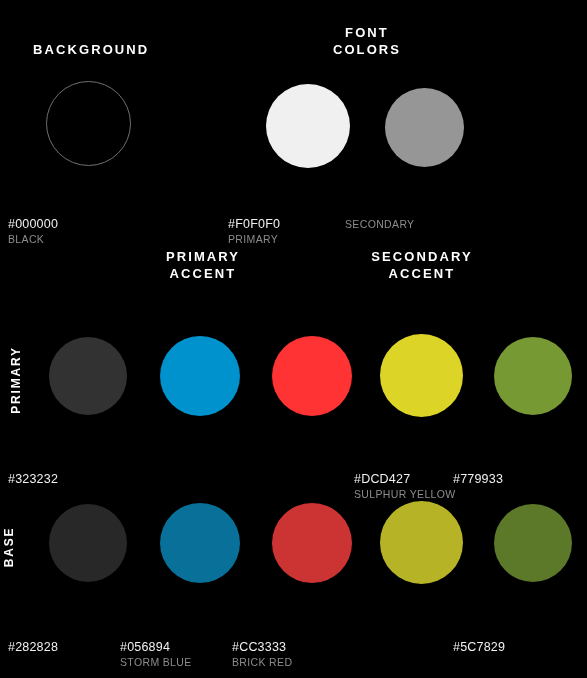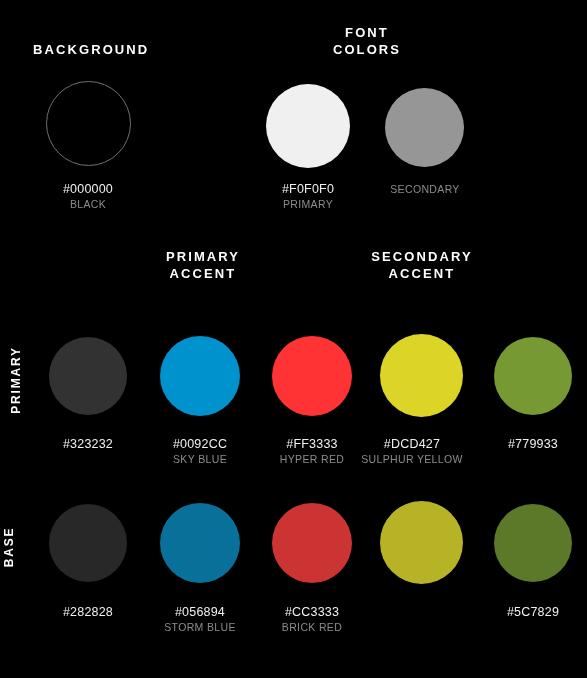--- a/index.html
+++ b/index.html
@@ -71,22 +71,22 @@
     top: 0;
   }
   .swatch .disc.outlined {
     box-sizing: border-box;
     border: 1px solid #707070;
     background: #000000;
   }
 
   .caption {
     position: absolute;
-    text-align: center;
     white-space: nowrap;
+    margin-top: 35px;
   }
   .caption .hex {
     display: block;
     color: #f0f0f0;
     font-size: 12.5px;
     font-weight: normal;
     letter-spacing: 0.2px;
     line-height: 15px;
   }
   .caption .cname {
@@ -162,37 +162,29 @@
     <div class="disc" style="width: 78px; height: 78px; background-color: rgb(50, 50, 50);"></div>
   </div>
   <div class="caption" style="left:8px; top:437px; width:160px;">
     <span class="hex">#323232</span>
 
   </div>
 
   <div class="swatch" style="left:160px; top:336px; width:80px; height:80px;">
     <div class="disc" style="width: 80px; height: 80px; background-color: rgb(0, 146, 204);"></div>
   </div>
-  <div class="caption" style="left:120px; top:437px; width:160px;">
-    <span class="hex">#0092CC</span>
-    <span class="cname">SKY BLUE</span>
-  </div>
 
   <div class="swatch" style="left:272px; top:336px; width:80px; height:80px;">
     <div class="disc" style="width: 80px; height: 80px; background-color: rgb(255, 51, 51);"></div>
   </div>
-  <div class="caption" style="left:232px; top:437px; width:160px;">
-    <span class="hex">#FF3333</span>
-    <span class="cname">HYPER RED</span>
-  </div>
 
   <div class="swatch" style="left:380px; top:334px; width:83px; height:83px;">
     <div class="disc" style="width: 83px; height: 83px; background-color: rgb(220, 212, 39);"></div>
   </div>
-  <div class="caption" style="left:332px; top:437px; width:160px;">
+  <div class="caption" style="left:354px; top:437px; width:160px;">
     <span class="hex">#DCD427</span>
     <span class="cname">SULPHUR YELLOW</span>
   </div>
 
   <div class="swatch" style="left:494px; top:337px; width:78px; height:78px;">
     <div class="disc" style="width: 78px; height: 78px; background-color: rgb(119, 153, 51);"></div>
   </div>
   <div class="caption" style="left:453px; top:437px; width:160px;">
     <span class="hex">#779933</span>
 

